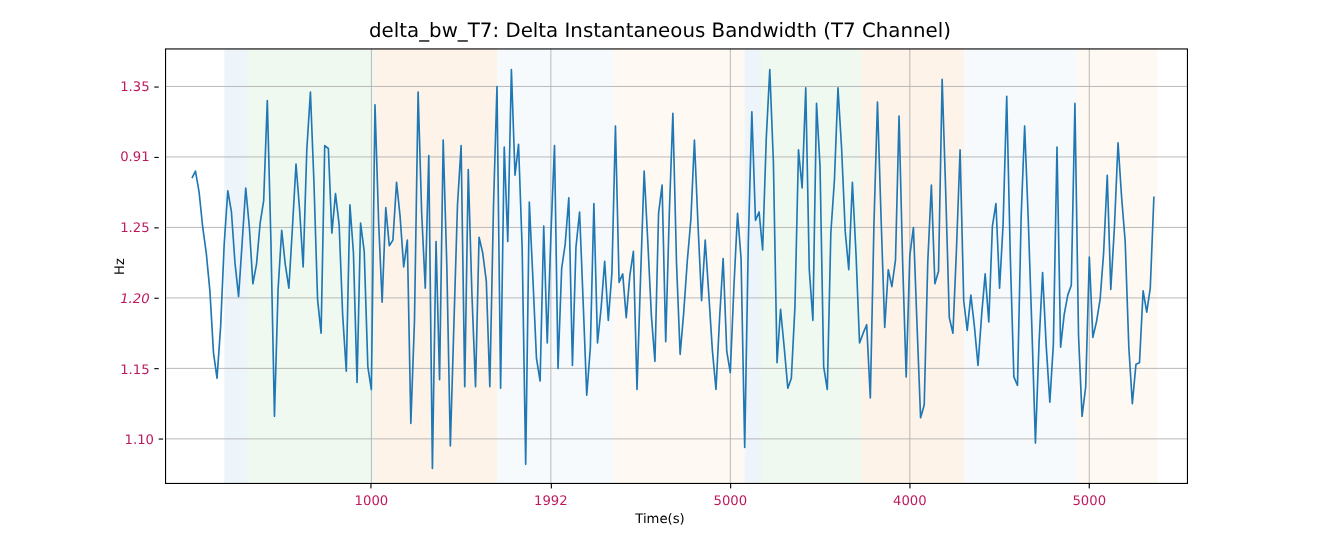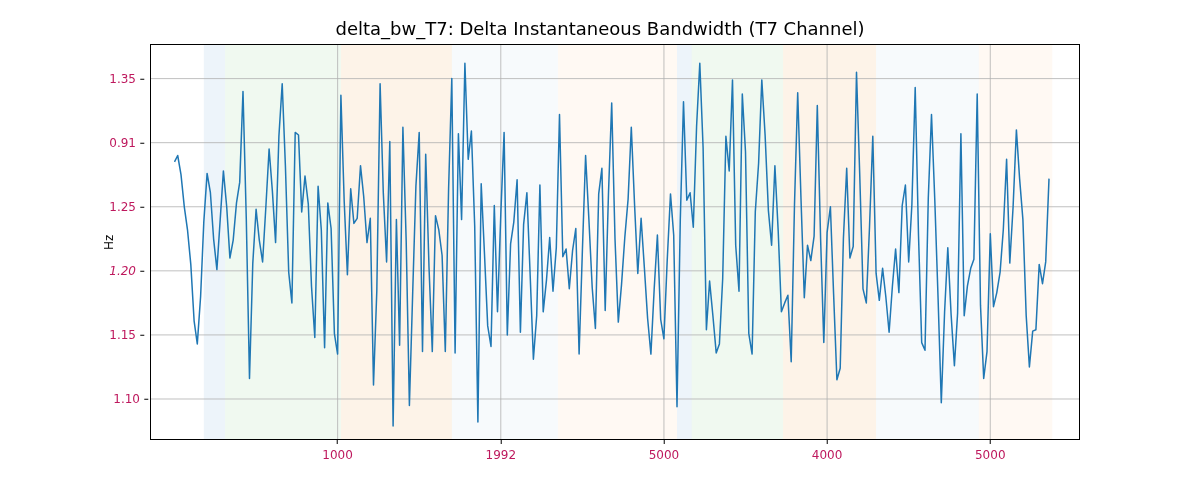--- a/index.html
+++ b/index.html
@@ -56,20 +56,21 @@
           <line x1="0" y1="290.91262135922346" x2="930" y2="290.91262135922346"></line>
           <line x1="0" y1="226.8349514563108" x2="930" y2="226.8349514563108"></line>
           <line x1="0" y1="162.75728155339812" x2="930" y2="162.75728155339812"></line>
           <line x1="0" y1="98.67961165048541" x2="930" y2="98.67961165048541"></line>
           <line x1="0" y1="34.60194174757271" x2="930" y2="34.60194174757271"></line>
         </g>
         <path class="dataline" d="M24.5 117.9 L27.7 111.5 L31.0 130.7 L34.3 162.8 L37.5 185.8 L40.8 220.4 L44.1 276.8 L47.3 299.9 L50.6 252.5 L53.8 178.1 L57.1 129.4 L60.4 148.7 L63.6 194.8 L66.9 225.6 L70.2 175.6 L73.4 126.9 L76.7 162.8 L79.9 214.0 L83.2 196.1 L86.5 158.9 L89.7 138.4 L93.0 47.4 L96.3 175.6 L99.5 334.5 L102.8 219.1 L106.1 165.3 L109.3 196.1 L112.6 217.9 L115.8 164.0 L119.1 105.1 L122.4 147.4 L125.6 198.6 L128.9 92.3 L132.2 39.7 L135.4 121.7 L138.7 228.1 L141.9 258.9 L145.2 88.4 L148.5 91.0 L151.7 167.9 L155.0 132.0 L158.3 160.2 L161.5 242.2 L164.8 293.5 L168.1 142.3 L171.3 185.8 L174.6 303.7 L177.8 158.9 L181.1 184.5 L184.4 289.6 L187.6 310.1 L190.9 51.3 L194.2 157.6 L197.4 230.7 L200.7 144.8 L203.9 179.4 L207.2 174.3 L210.5 121.7 L213.7 152.5 L217.0 198.6 L220.3 174.3 L223.5 340.9 L226.8 247.3 L230.1 39.7 L233.3 148.7 L236.6 217.9 L239.8 97.4 L243.1 381.9 L246.4 175.6 L249.6 301.2 L252.9 83.3 L256.2 197.4 L259.4 361.4 L262.7 248.6 L265.9 142.3 L269.2 88.4 L272.5 307.6 L275.7 110.2 L279.0 223.0 L282.3 307.6 L285.5 171.7 L288.8 185.8 L292.1 211.5 L295.3 307.6 L298.6 144.8 L301.8 34.6 L305.1 308.9 L308.4 89.7 L311.6 175.6 L314.9 19.2 L318.2 115.3 L321.4 87.1 L324.7 182.0 L327.9 378.1 L331.2 139.7 L334.5 210.2 L337.7 281.9 L341.0 302.4 L344.3 161.5 L347.5 267.8 L350.8 170.4 L354.1 88.4 L357.3 290.9 L360.6 199.9 L363.8 178.1 L367.1 135.8 L370.4 288.3 L373.6 180.7 L376.9 148.7 L380.2 232.0 L383.4 315.3 L386.7 271.7 L389.9 141.0 L393.2 267.8 L396.5 235.8 L399.7 193.5 L403.0 247.3 L406.3 203.8 L409.5 70.5 L412.8 212.7 L416.1 205.0 L419.3 244.8 L422.6 206.3 L425.8 184.5 L429.1 310.1 L432.4 206.3 L435.6 111.5 L438.9 175.6 L442.2 243.5 L445.4 284.5 L448.7 149.9 L451.9 124.3 L455.2 266.6 L458.5 148.7 L461.7 59.0 L465.0 194.8 L468.3 278.1 L471.5 240.9 L474.8 193.5 L478.1 155.1 L481.3 83.3 L484.6 161.5 L487.8 229.4 L491.1 174.3 L494.4 224.3 L497.6 274.3 L500.9 310.1 L504.2 244.8 L507.4 191.0 L510.7 275.5 L513.9 294.8 L517.2 216.6 L520.5 149.9 L523.7 191.0 L527.0 362.7 L530.3 175.6 L533.5 57.7 L536.8 156.3 L540.1 148.7 L543.3 183.3 L546.6 82.0 L549.8 19.2 L553.1 103.8 L556.4 285.8 L559.6 237.1 L562.9 271.7 L566.2 308.9 L569.4 299.9 L572.7 234.5 L575.9 92.3 L579.2 126.9 L582.5 35.9 L585.7 201.2 L589.0 247.3 L592.3 50.0 L595.5 107.7 L598.8 289.6 L602.1 310.1 L605.3 167.9 L608.6 119.2 L611.8 35.9 L615.1 91.0 L618.4 166.6 L621.6 201.2 L624.9 121.7 L628.2 187.1 L631.4 267.8 L634.7 258.9 L637.9 251.2 L641.2 317.8 L644.5 160.2 L647.7 48.7 L651.0 155.1 L654.3 253.7 L657.5 201.2 L660.8 216.6 L664.1 192.2 L667.3 61.5 L670.6 194.8 L673.8 298.6 L677.1 188.4 L680.4 162.8 L683.6 249.9 L686.9 335.8 L690.2 324.2 L693.4 194.8 L696.7 124.3 L699.9 214.0 L703.2 202.5 L706.5 28.2 L709.7 129.4 L713.0 244.8 L716.3 258.9 L719.5 183.3 L722.8 92.3 L726.1 229.4 L729.3 256.3 L732.6 224.3 L735.8 252.5 L739.1 288.3 L742.4 242.2 L745.6 205.0 L748.9 248.6 L752.2 161.5 L755.4 141.0 L758.7 217.9 L761.9 160.2 L765.2 43.6 L768.5 191.0 L771.7 298.6 L775.0 306.3 L778.3 153.8 L781.5 70.5 L784.8 156.3 L788.1 255.0 L791.3 358.8 L794.6 267.8 L797.8 203.8 L801.1 270.4 L804.4 321.7 L807.6 269.1 L810.9 89.7 L814.2 271.7 L817.4 242.2 L820.7 224.3 L823.9 215.3 L827.2 50.0 L830.5 261.4 L833.7 334.5 L837.0 307.6 L840.3 189.7 L843.5 262.7 L846.8 248.6 L850.1 228.1 L853.3 185.8 L856.6 115.3 L859.8 219.1 L863.1 162.8 L866.4 85.9 L869.6 134.6 L872.9 175.6 L876.2 271.7 L879.4 323.0 L882.7 287.1 L885.9 285.8 L889.2 220.4 L892.5 239.7 L895.7 217.9 L899.0 134.6 "></path>
       </svg>
     <div class="axes-border"></div>
   </div>
+  <div class="xlabel" id="xlabel" style="top: 464px;">Time(s)</div>
   <div class="ylabel" id="ylabel" style="left: 102px; top: 250px;">Hz</div>
 <div class="xtick" style="left: 337.632px; top: 440px;">
       <div class="tick"></div>
       <div class="lbl">1000</div>
     </div>
     <div class="xtick" style="left: 500.789px; top: 440px;">
       <div class="tick"></div>
       <div class="lbl">1992</div>
     </div>
     <div class="xtick" style="left: 663.947px; top: 440px;">

